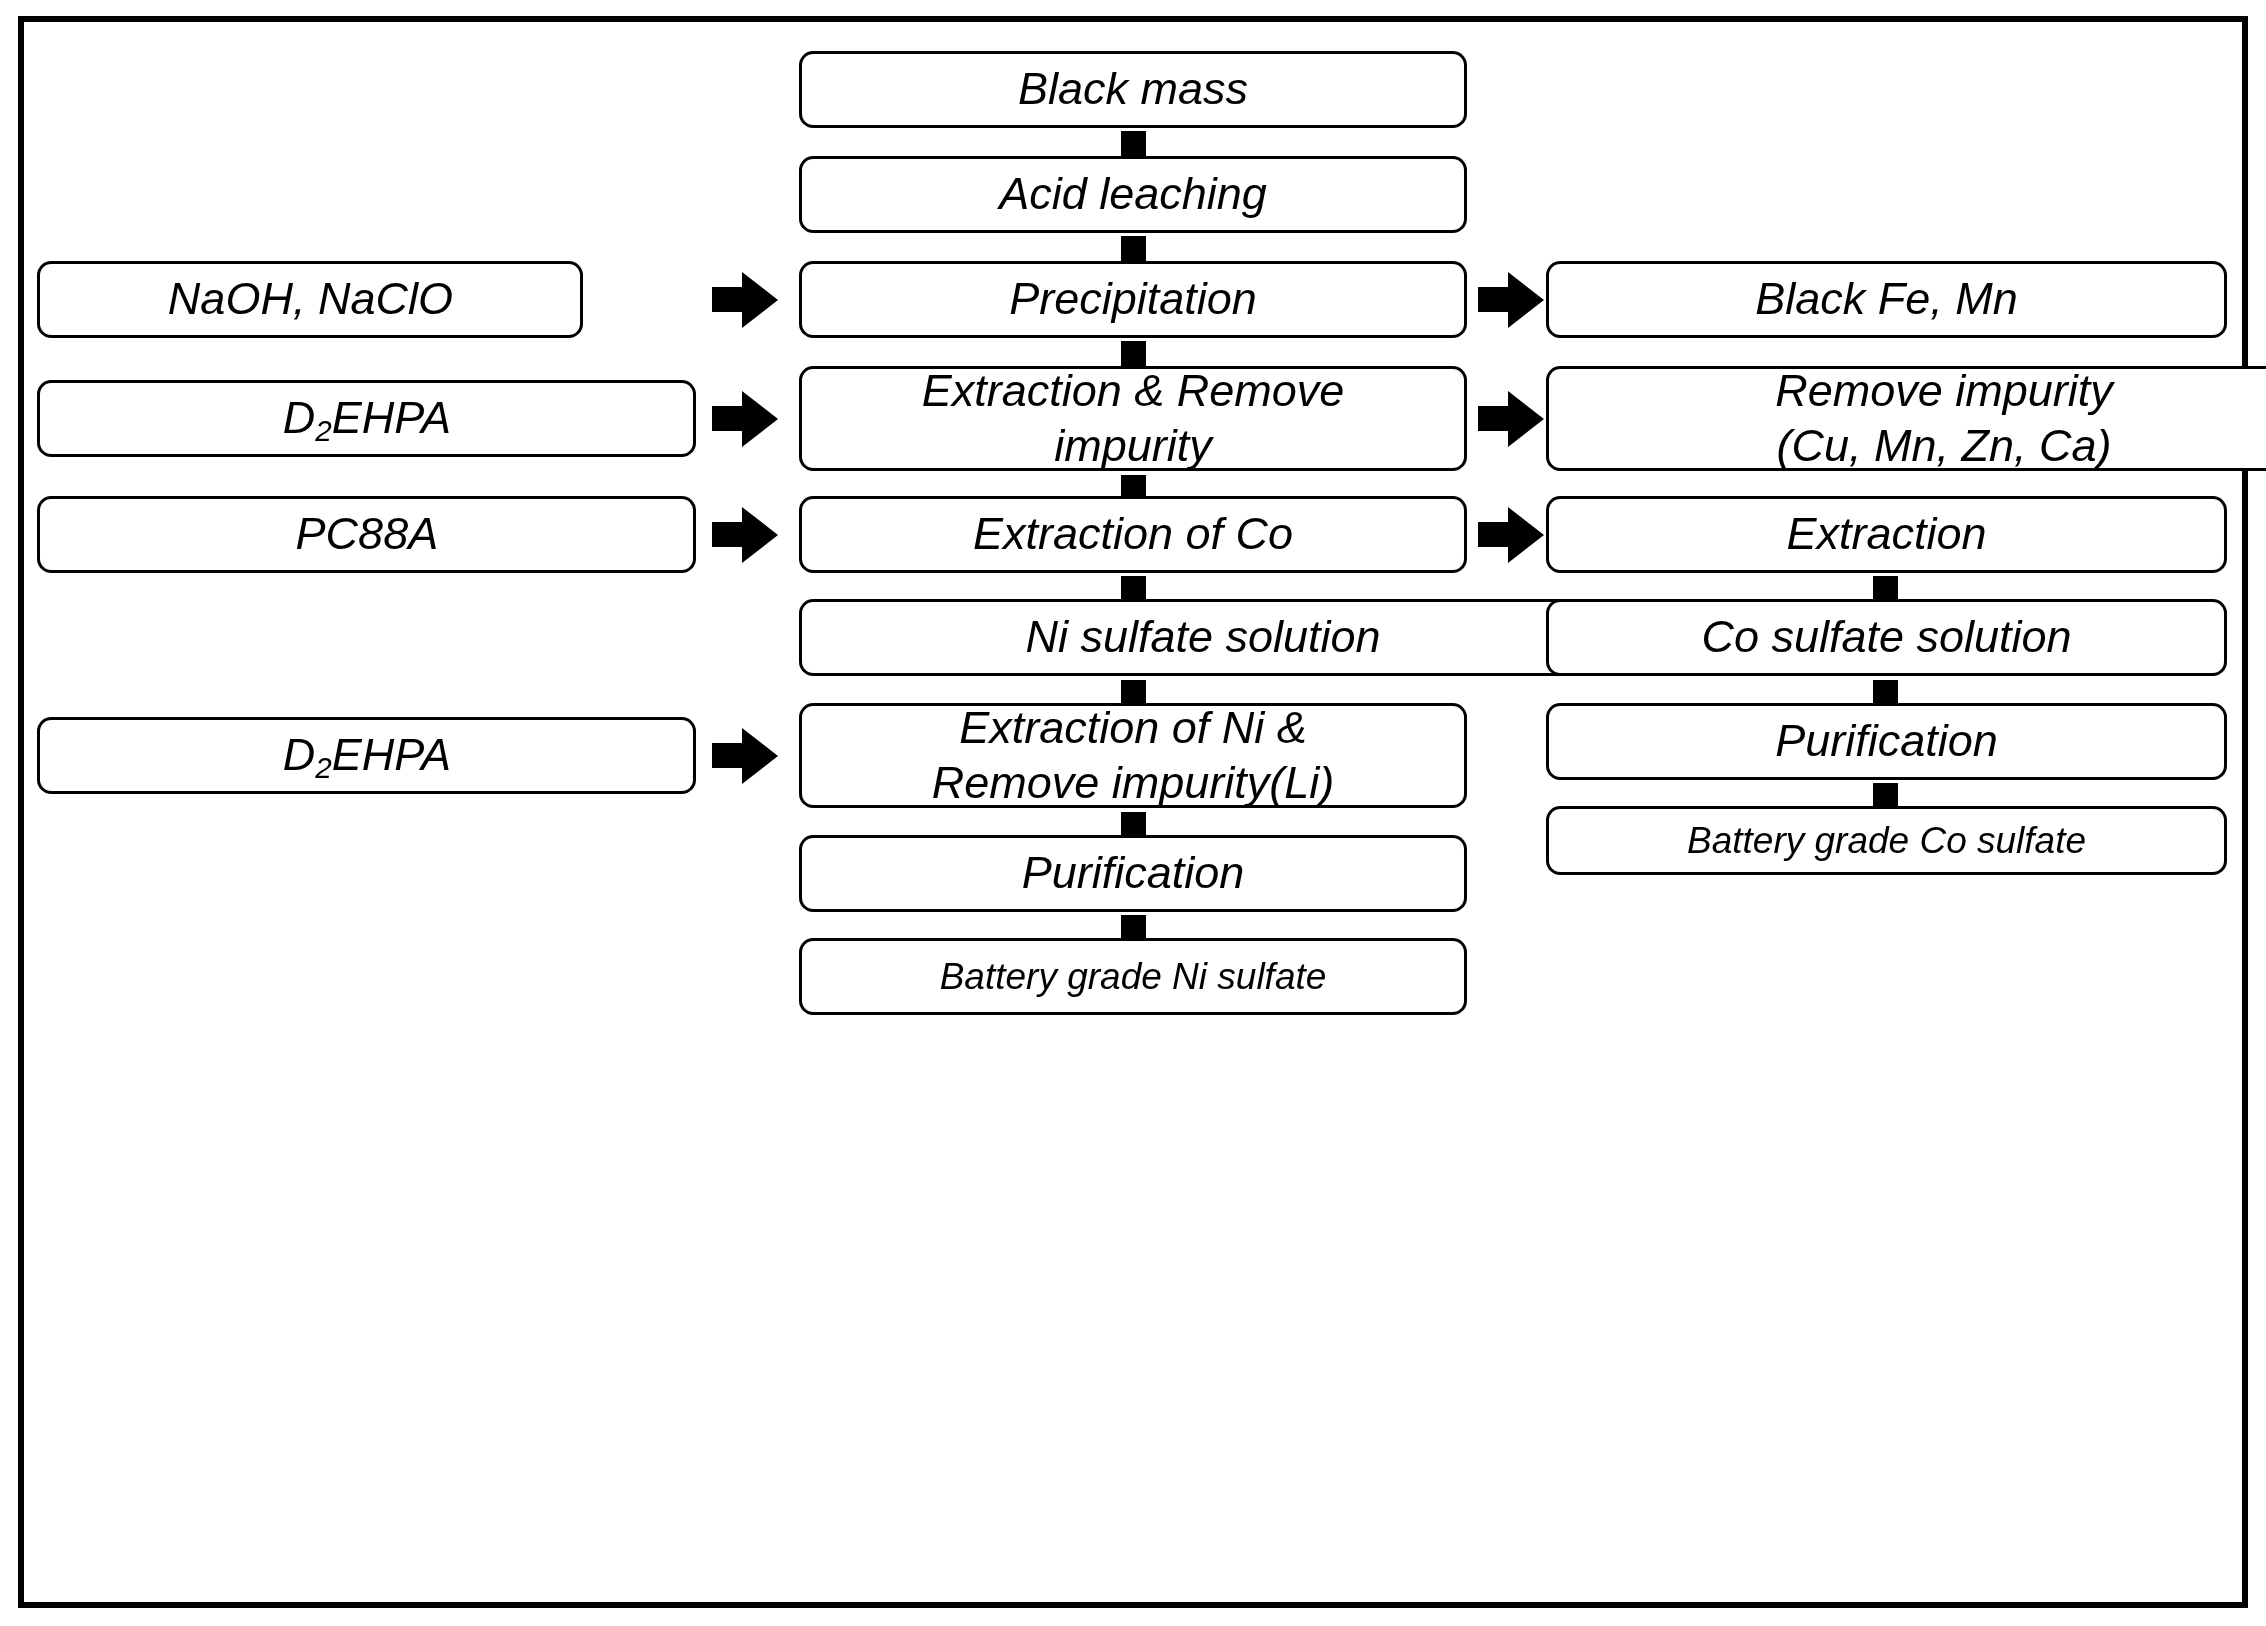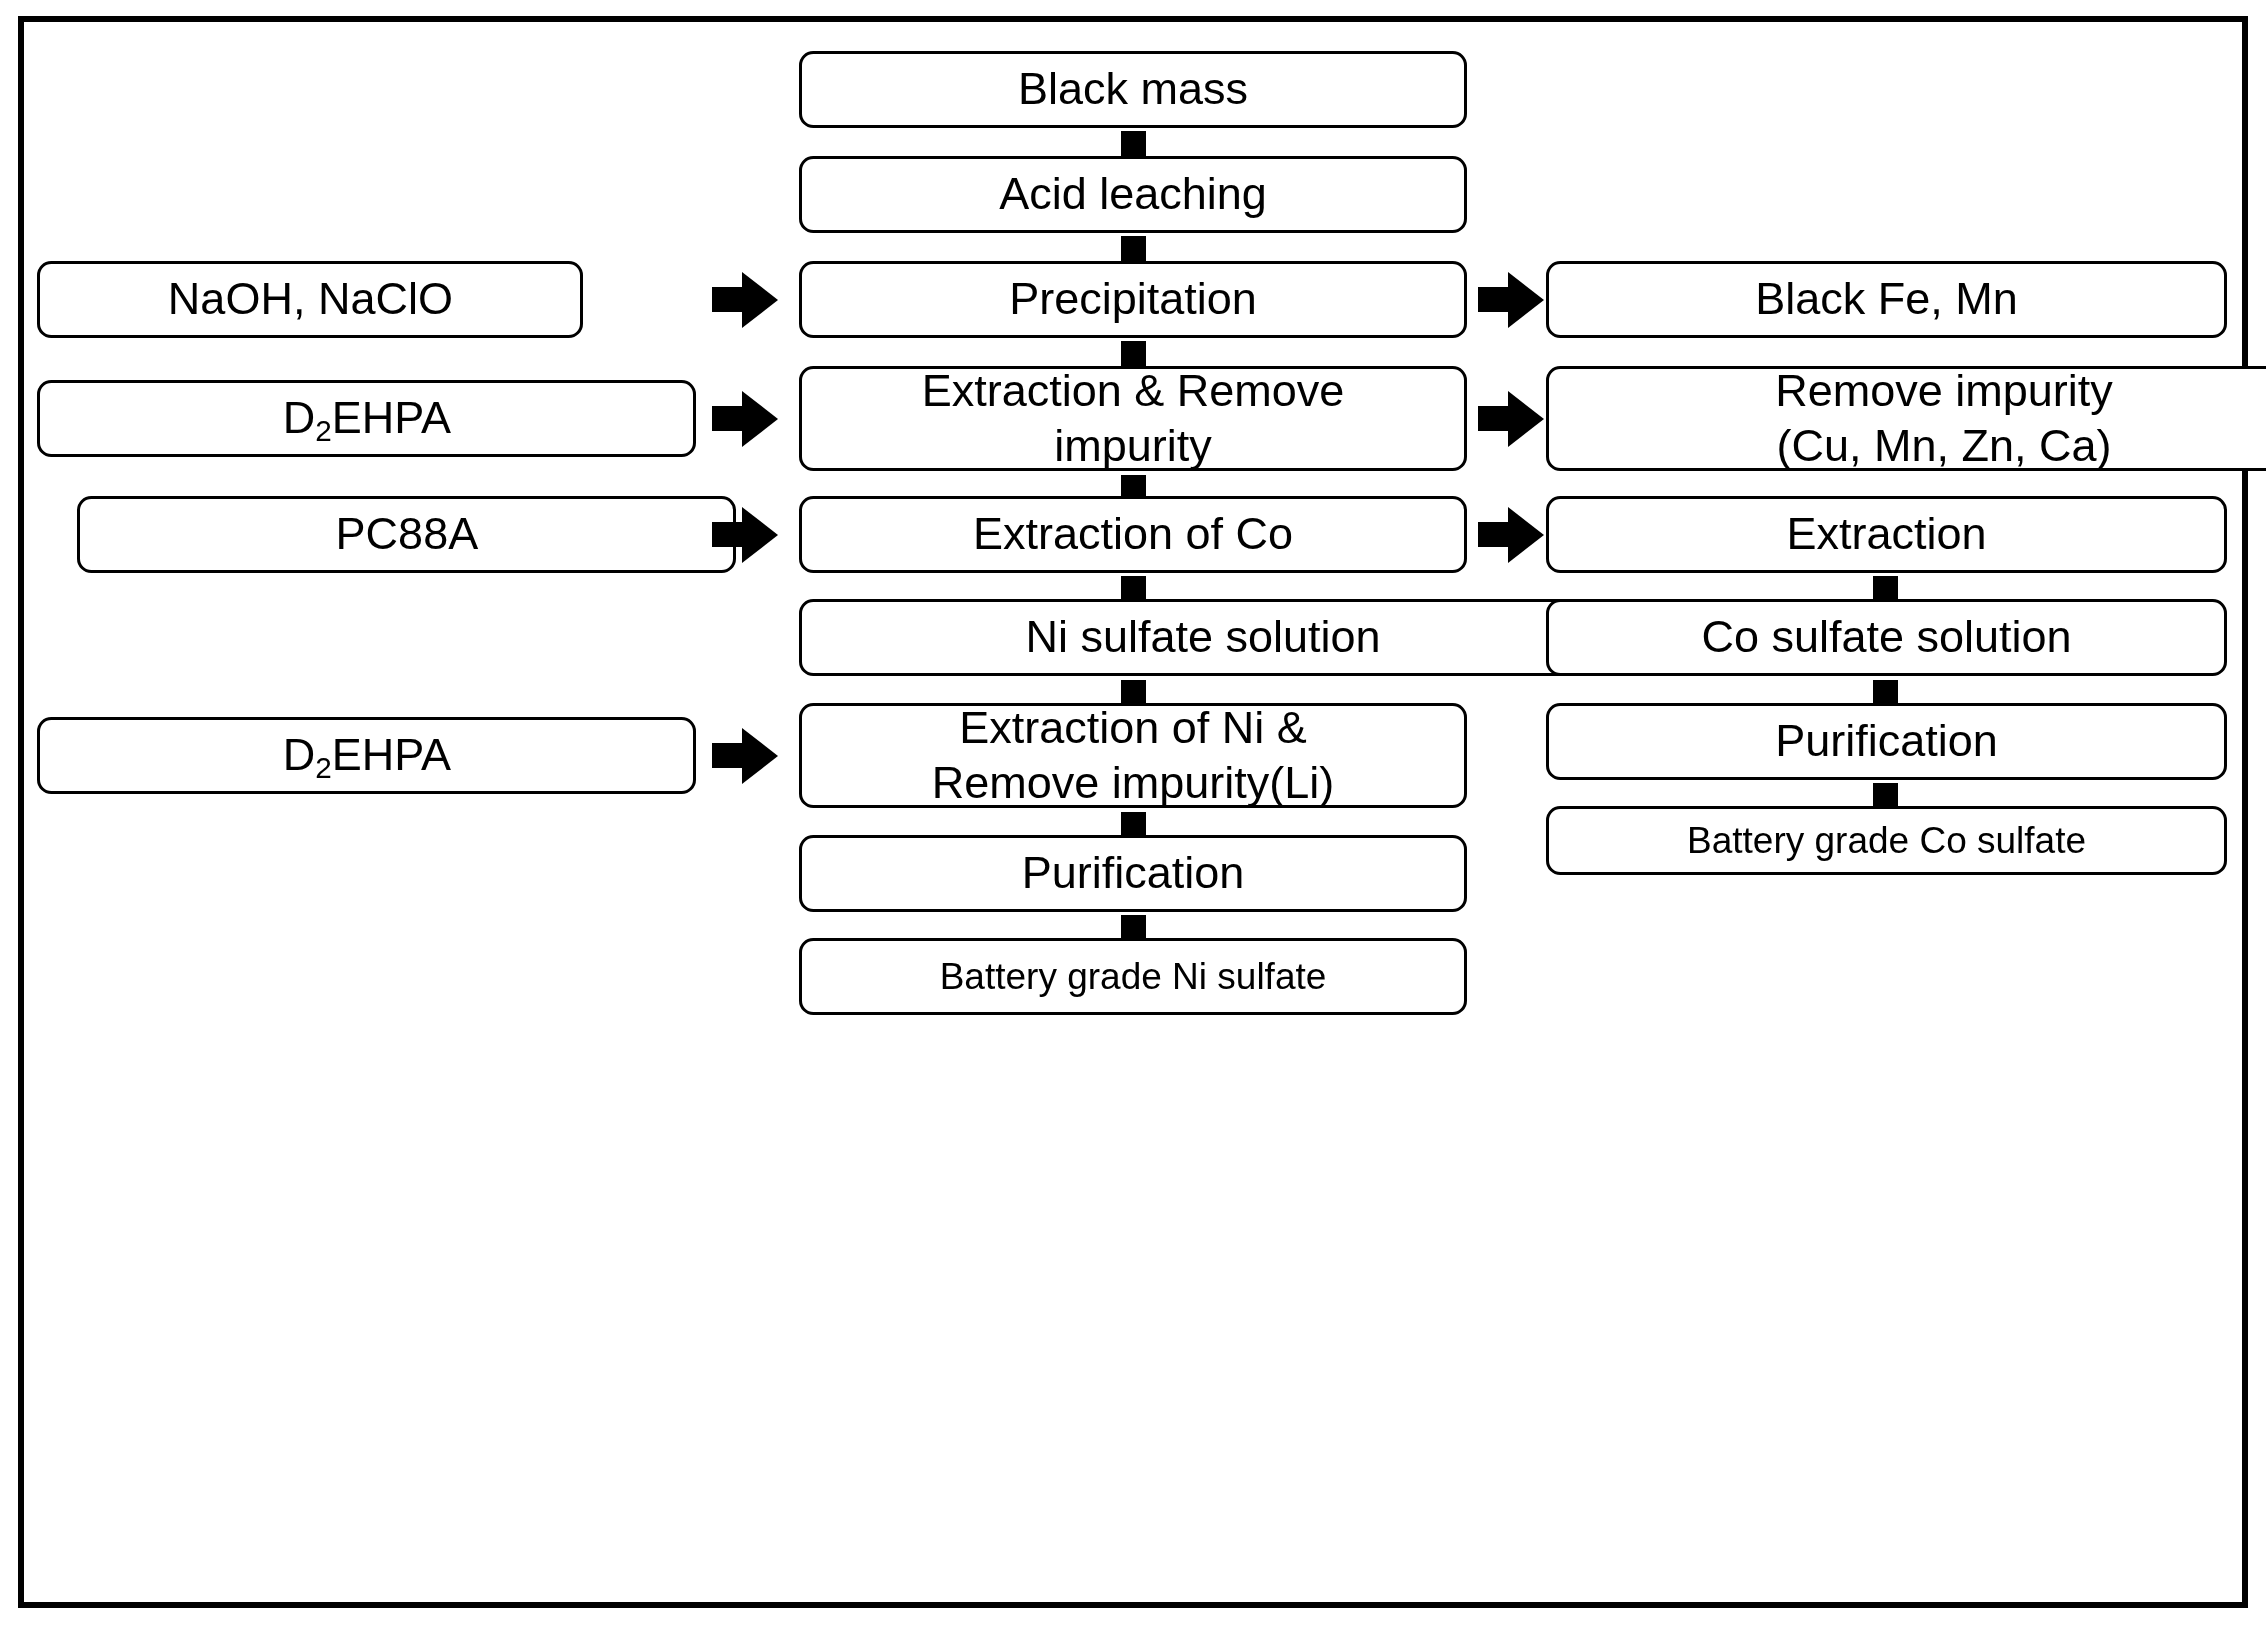--- a/index.html
+++ b/index.html
@@ -19,20 +19,21 @@
   }
   .outer-frame {
     position: absolute;
     left: 18px;
     top: 16px;
     width: 2230px;
     height: 1592px;
     border: 6.2px solid #000000;
     box-sizing: border-box;
     background: #ffffff;
+    font-style: italic;
   }
   .node {
     position: absolute;
     border: 3.6px solid #000000;
     border-radius: 14.3px;
     box-sizing: border-box;
     background: #ffffff;
     display: flex;
     align-items: center;
     justify-content: center;
@@ -180,21 +181,21 @@
     <div class="node two-line" style="left:1522px; top:344px; width:775px; height:105px;padding-left:30px;">
       <span class="txt">Remove impurity
 (Cu, Mn, Zn, Ca)</span>
     </div>
 
     <div class="arrow-down" style="left:1082px; top:453px;">
       <div class="shaft"></div>
         <div class="head"></div>
     </div>
 
-    <div class="node" style="left:13.4px; top:474px; width:659px; height:77px;margin-left:40px;">
+    <div class="node" style="left:13.4px; top:474px; width:659px; height:77px;">
       <span class="txt">PC88A</span>
     </div>
 
     <div class="arrow-right" style="left:688px; top:485px;">
       <div class="shaft"></div>
         <div class="head"></div>
     </div>
 
     <div class="node" style="left:775px; top:474px; width:668px; height:77px;">
       <span class="txt">Extraction of Co</span>

